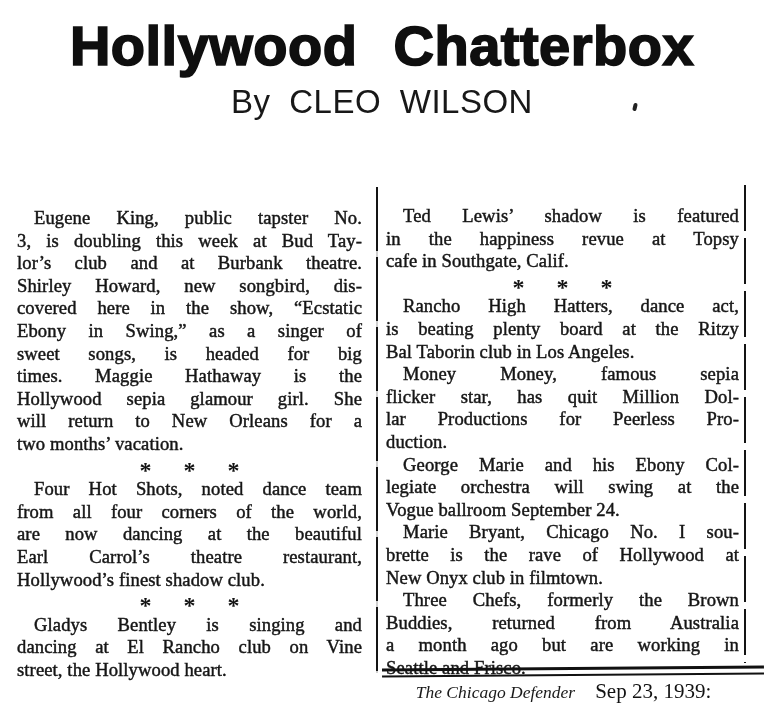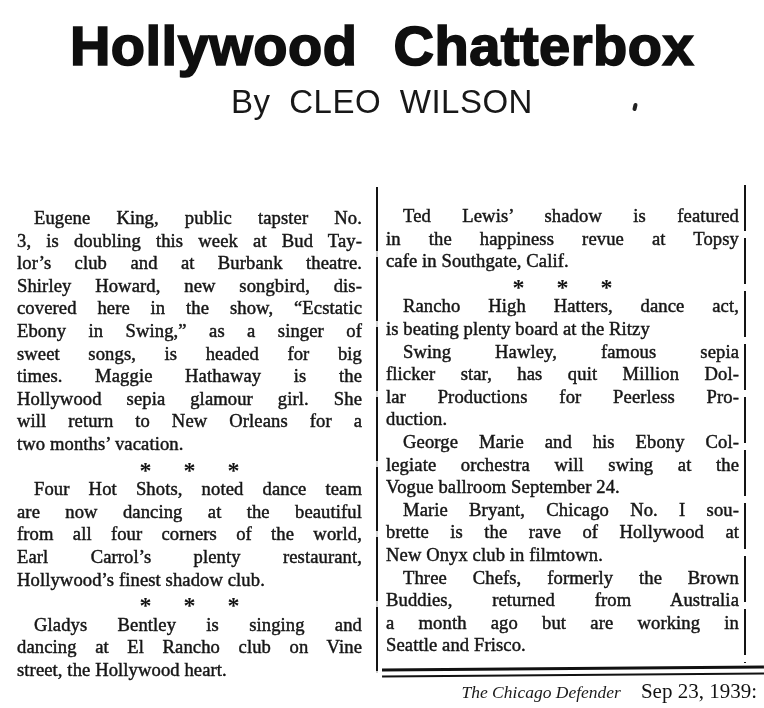--- a/index.html
+++ b/index.html
@@ -76,21 +76,21 @@
   }
 
   
   .double-rule {
     position: absolute; left: 382px; top: 667px; width: 382px; height: 9px;
     border-top: 3px solid #111; border-bottom: 2px solid #111;
     transform: rotate(-0.45deg);
   }
   .credit {
     position: absolute; top: 679px; left: 370px; width: 390px;
-    text-align: right; white-space: nowrap; padding-right: 3px;
+    text-align: center; white-space: nowrap; padding-right: 3px;
   }
   .credit .source { font-style: italic; font-size: 17.5px; color: #1a1a1a; }
   .credit .date   { font-size: 21px; margin-left: 16px; color: #121212; }
 </style>
 </head>
 <body>
 
 <div class="page">
 
   <header class="masthead">
@@ -114,23 +114,23 @@
           <div class="line">Ebony in Swing,” as a singer of</div>
           <div class="line">sweet songs, is headed for big</div>
           <div class="line">times. Maggie Hathaway is the</div>
           <div class="line">Hollywood sepia glamour girl. She</div>
           <div class="line">will return to New Orleans for a</div>
           <div class="line">two months’ vacation.</div>
         </div>
       <div class="separator">* * *</div>
       <div class="para">
           <div class="line">Four Hot Shots, noted dance team</div>
+          <div class="line">from all four corners of the world,</div>
           <div class="line">are now dancing at the beautiful</div>
-          <div class="line">from all four corners of the world,</div>
-          <div class="line">Earl Carrol’s plenty restaurant,</div>
+          <div class="line">Earl Carrol’s theatre restaurant,</div>
           <div class="line">Hollywood’s finest shadow club.</div>
         </div>
       <div class="separator">* * *</div>
       <div class="para">
           <div class="line">Gladys Bentley is singing and</div>
           <div class="line">dancing at El Rancho club on Vine</div>
           <div class="line">street, the Hollywood heart.</div>
         </div>
     </section>
 
@@ -139,23 +139,24 @@
     <section class="col col-right">
       <div class="para">
           <div class="line">Ted Lewis’ shadow is featured</div>
           <div class="line">in the happiness revue at Topsy</div>
           <div class="line">cafe in Southgate, Calif.</div>
         </div>
       <div class="separator">* * *</div>
       <div class="para">
           <div class="line">Rancho High Hatters, dance act,</div>
           <div class="line">is beating plenty board at the Ritzy</div>
+          <div class="line">Bal Taborin club in Los Angeles.</div>
         </div>
       <div class="para">
-          <div class="line">Swing Hawley, famous sepia</div>
+          <div class="line">Money Money, famous sepia</div>
           <div class="line">flicker star, has quit Million Dol-</div>
           <div class="line">lar Productions for Peerless Pro-</div>
           <div class="line">duction.</div>
         </div>
       <div class="para">
           <div class="line">George Marie and his Ebony Col-</div>
           <div class="line">legiate orchestra will swing at the</div>
           <div class="line">Vogue ballroom September 24.</div>
         </div>
       <div class="para">

